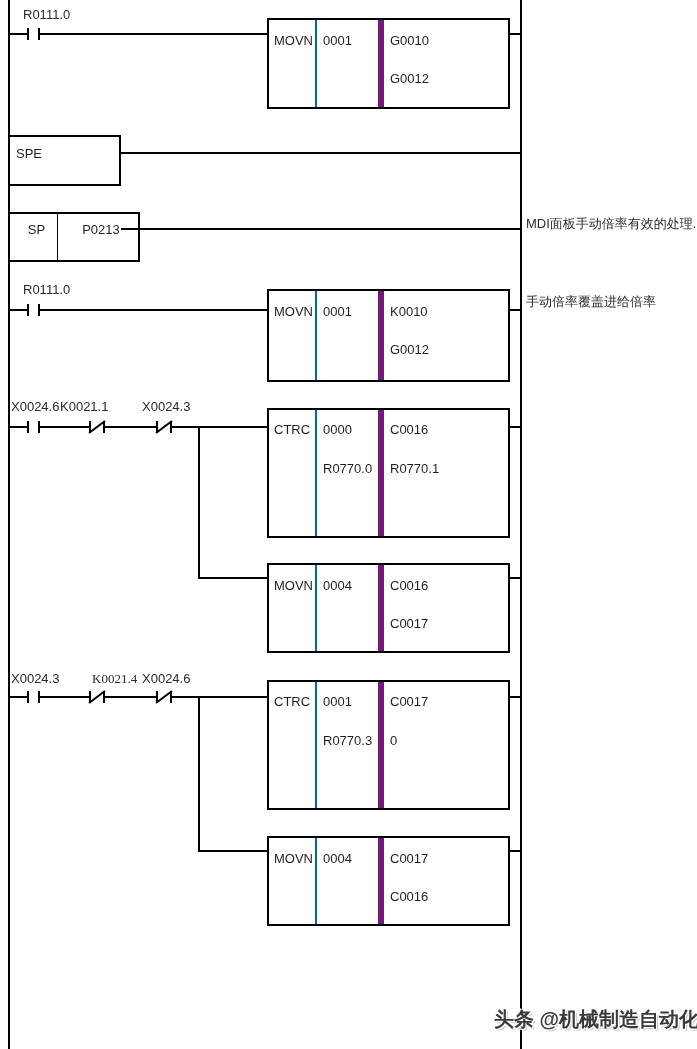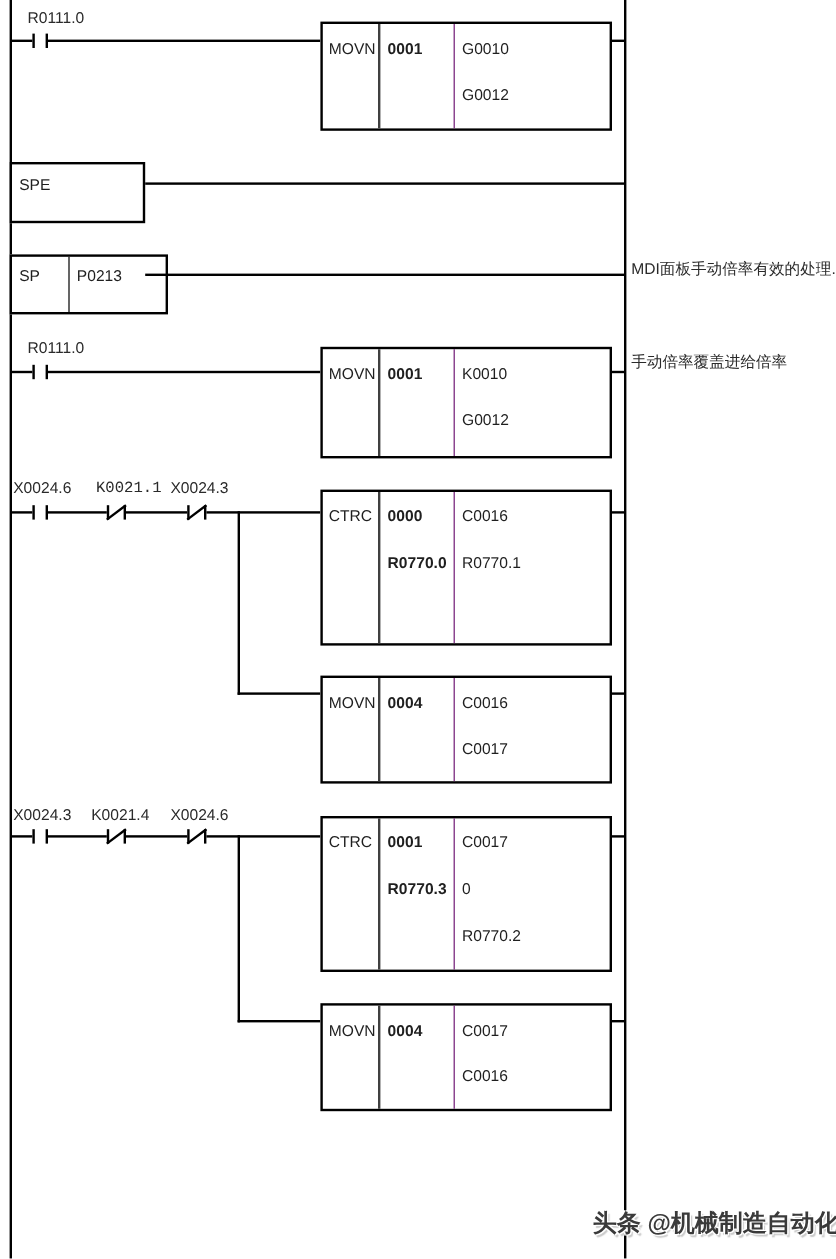--- a/index.html
+++ b/index.html
@@ -12,29 +12,29 @@
   .contact{position:absolute;height:12px;width:13px;background:#fff;}
   .contact .bar{position:absolute;top:0;width:2px;height:12px;background:#000;}
   .contact .bar.l{left:0;}
   .contact .bar.r{right:0;}
   .contact.nc{width:16px;}
   .contact .slash{position:absolute;left:-2px;top:5px;width:20px;height:2px;background:#000;transform:rotate(-37deg);}
   
   .ibox{position:absolute;border:2px solid #000;background:#fff;display:flex;box-sizing:border-box;}
   .cell{box-sizing:border-box;overflow:hidden;}
   .c1{flex:0 0 46px;padding-left:5px;}
-  .c2{flex:0 0 63px;border-left:2px solid #404040;padding-left:6px;font-weight:bold;}
-  .c3{flex:1 1 auto;border-left:1px solid #701a75;padding-left:6px;}
+  .c2{flex:0 0 63px;border-left:2px solid #0369a1;padding-left:6px;}
+  .c3{flex:1 1 auto;border-left:6px solid #701a75;padding-left:6px;}
   .row{font-size:13px;white-space:nowrap;}
   .ibox.m .cell{padding-top:2px;}
   .ibox.m .row{height:38px;line-height:38px;}
   .ibox.t .row{height:39px;line-height:39px;}
   
   .sbox{position:absolute;border:2px solid #000;background:#fff;display:flex;box-sizing:border-box;}
-  .scell{box-sizing:border-box;font-size:13px;padding-left:6px;white-space:nowrap;}
+  .scell{box-sizing:border-box;font-size:13px;padding-left:6px;white-space:nowrap;text-align:center;}
   .scell.div{border-left:1px solid #000;}
   .ann{position:absolute;font-size:13px;color:#2a2a2a;white-space:nowrap;}
   .wm{position:absolute;font-size:20px;font-weight:bold;color:#3a3a3a;white-space:nowrap;z-index:5;
       letter-spacing:0px;
       text-shadow:-1px -1px 0 #fff,1px -1px 0 #fff,-1px 1px 0 #fff,1px 1px 0 #fff,2px 2px 1px #c9c9c9;}
 </style>
 </head>
 <body>
 
 <div class="canvas">
@@ -89,21 +89,21 @@
     </div>
     <div class="cell c3">
       <div class="row">K0010</div>
       <div class="row">G0012</div>
     </div>
   </div>
   <div class="hline" style="left:510px;top:309px;width:10px;"></div>
   <div class="ann" style="left:526px;top:293px;">手动倍率覆盖进给倍率</div>
 
   <div class="lbl" style="left:11px;top:399px;">X0024.6</div>
-  <div class="lbl" style="left:80px;top:399px;font-family:Liberation Mono, monospace;">K0021.1</div>
+  <div class="lbl" style="left:60px;top:399px;">K0021.1</div>
   <div class="lbl" style="left:142px;top:399px;">X0024.3</div>
   <div class="hline" style="left:9px;top:426px;width:258px;"></div>
   <div class="contact no" style="left:27px;top:421px;">
     <div class="bar l"></div>
     <div class="bar r"></div>
   </div>
   <div class="contact nc" style="left:89px;top:421px;">
     <div class="bar l"></div>
     <div class="bar r"></div>
     <div class="slash"></div>
@@ -139,21 +139,21 @@
       <div class="row">0004</div>
     </div>
     <div class="cell c3">
       <div class="row">C0016</div>
       <div class="row">C0017</div>
     </div>
   </div>
   <div class="hline" style="left:510px;top:577px;width:10px;"></div>
 
   <div class="lbl" style="left:11px;top:671px;">X0024.3</div>
-  <div class="lbl" style="left:76px;top:671px;">K0021.4</div>
+  <div class="lbl" style="left:92px;top:671px;font-family:Liberation Serif, serif;">K0021.4</div>
   <div class="lbl" style="left:142px;top:671px;">X0024.6</div>
   <div class="hline" style="left:9px;top:696px;width:258px;"></div>
   <div class="contact no" style="left:27px;top:691px;">
     <div class="bar l"></div>
     <div class="bar r"></div>
   </div>
   <div class="contact nc" style="left:89px;top:691px;">
     <div class="bar l"></div>
     <div class="bar r"></div>
     <div class="slash"></div>
@@ -170,21 +170,20 @@
     <div class="cell c1">
       <div class="row">CTRC</div>
     </div>
     <div class="cell c2">
       <div class="row">0001</div>
       <div class="row">R0770.3</div>
     </div>
     <div class="cell c3">
       <div class="row">C0017</div>
       <div class="row">0</div>
-      <div class="row">R0770.2</div>
     </div>
   </div>
   <div class="hline" style="left:510px;top:696px;width:10px;"></div>
 
   <div class="ibox m" style="left:267px;top:836px;width:243px;height:90px;">
     <div class="cell c1">
       <div class="row">MOVN</div>
     </div>
     <div class="cell c2">
       <div class="row">0004</div>

